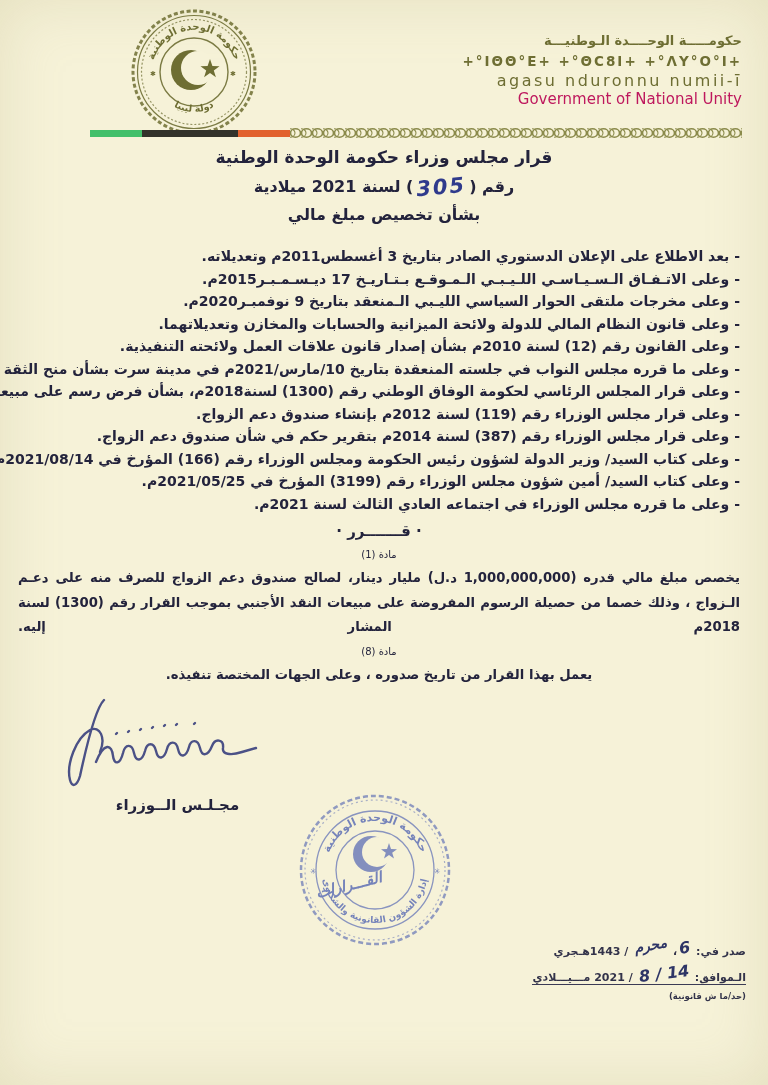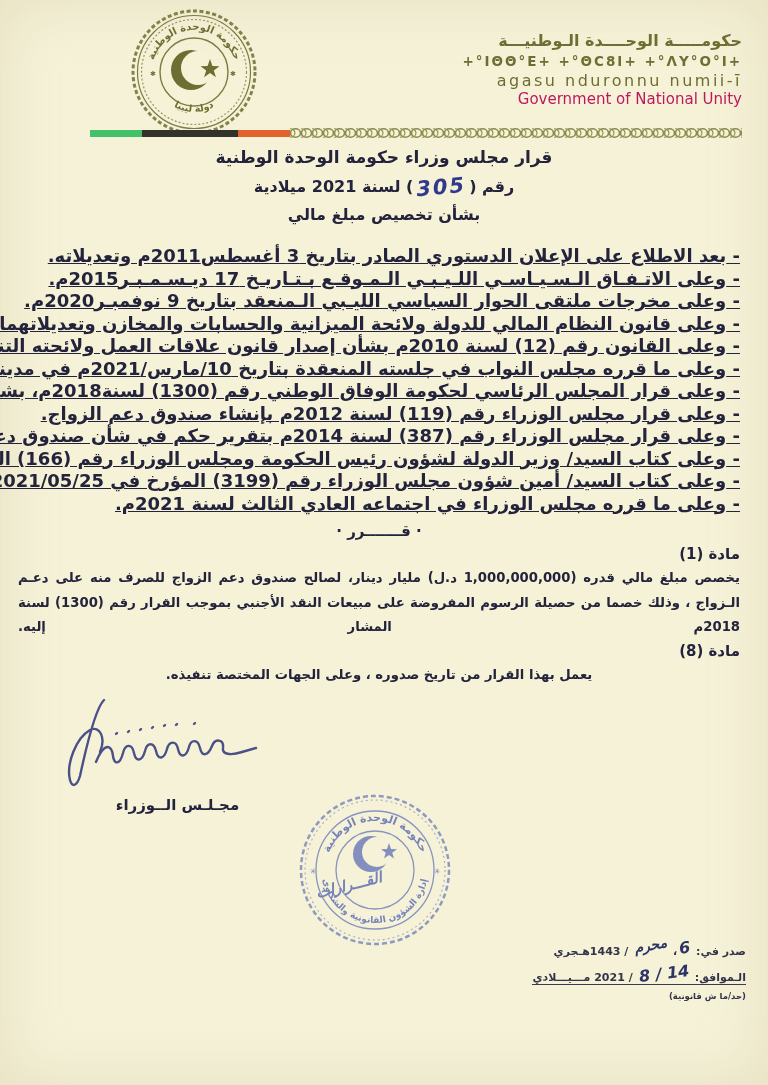--- a/index.html
+++ b/index.html
@@ -10,44 +10,44 @@
   body{background:#888;font-family:"DejaVu Sans","Liberation Sans",sans-serif;}
   .page{
     position:relative;width:768px;height:1085px;margin:0 auto;
     background:var(--c-paper);
     box-shadow:inset 0 0 60px rgba(180,170,120,.25);
     overflow:hidden;
   }
   
   .logo-wrap{position:absolute;left:128px;top:6px;width:132px;height:132px;}
   .header-text{position:absolute;top:30px;right:26px;width:330px;text-align:right;color:var(--c-olive);}
-  .h-ar{font-size:16px;font-weight:700;line-height:22px;direction:rtl;}
+  .h-ar{font-size:13px;font-weight:700;line-height:22px;direction:rtl;}
   .h-tif{font-size:13.5px;font-weight:700;letter-spacing:2px;line-height:19px;}
   .h-translit{font-size:16px;letter-spacing:2.5px;line-height:19px;}
   .h-en{font-size:15px;line-height:19px;color:#be185d;}
   .flag-strip{position:absolute;top:130px;left:90px;height:7px;display:flex;}
   .seg-green{width:52px;height:7px;background:var(--c-flag-green);}
   .seg-black{width:96px;height:7px;background:var(--c-flag-black);}
   .seg-orange{width:52px;height:7px;background:var(--c-flag-orange);}
   .chain-wrap{position:absolute;top:126px;left:290px;width:452px;height:14px;}
   
   .title-block{position:absolute;top:143px;left:0;right:0;text-align:center;direction:rtl;color:var(--c-ink);font-weight:700;}
   .t1{font-size:17px;line-height:28px;}
   .t2{font-size:16px;line-height:28px;}
   .t3{font-size:16px;line-height:28px;text-align:center;}
   .hw-number{display:inline-block;color:var(--c-pen);font-size:21px;font-style:italic;font-weight:700;
     transform:rotate(-5deg) translateY(2px);letter-spacing:2px;padding:0 3px;}
   
   .body-block{position:absolute;top:244px;right:28px;left:18px;direction:rtl;text-align:right;color:var(--c-ink);}
   .preamble-heading{font-size:14px;font-weight:700;text-decoration:underline;line-height:24px;}
-  ul.preamble{margin:1px 0 0;padding:0;list-style:none;font-size:18px;font-weight:700;text-decoration:underline;}
+  ul.preamble{margin:1px 0 0;padding:0;list-style:none;font-size:14px;font-weight:700;}
   ul.preamble li{line-height:22.5px;white-space:nowrap;}
   ul.preamble li::before{content:"- ";}
   .decree-word{text-align:center;font-size:15px;font-weight:700;line-height:24px;margin-top:4px;letter-spacing:1px;}
-  .article-title{text-align:right;font-size:15px;font-weight:700;line-height:23px;}
+  .article-title{text-align:center;font-size:10px;font-weight:400;line-height:23px;}
   .article-text{font-size:13.2px;font-weight:700;line-height:24.5px;text-align:justify;text-align-last:justify;}
   .article-text.center{text-align:left;text-align-last:center;}
   
   .signature-wrap{position:absolute;left:56px;top:690px;width:250px;height:110px;}
   .signature-label{position:absolute;left:70px;top:772px;width:215px;text-align:center;
     font-size:15px;font-weight:700;color:var(--c-ink);direction:rtl;margin-top:24px;}
   
   .stamp-wrap{position:absolute;left:288px;top:788px;width:178px;height:168px;opacity:.92;}
   
   .datebox{position:absolute;right:22px;top:938px;width:245px;direction:rtl;text-align:right;

